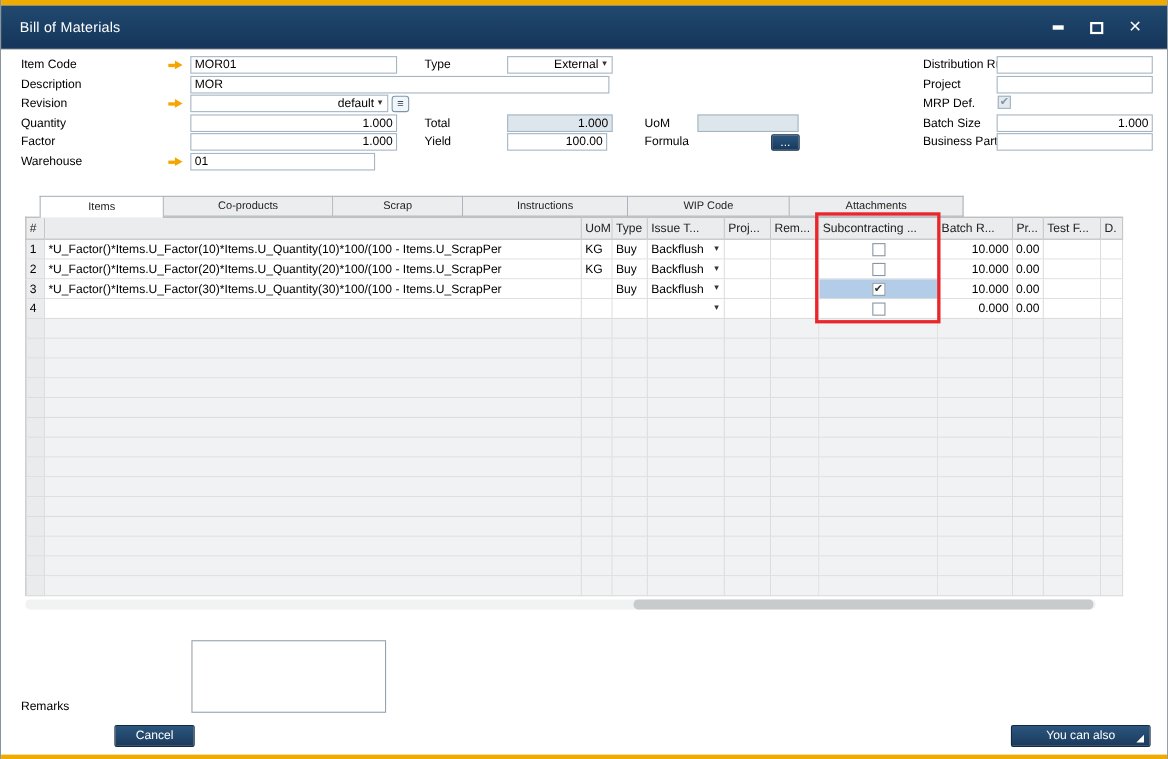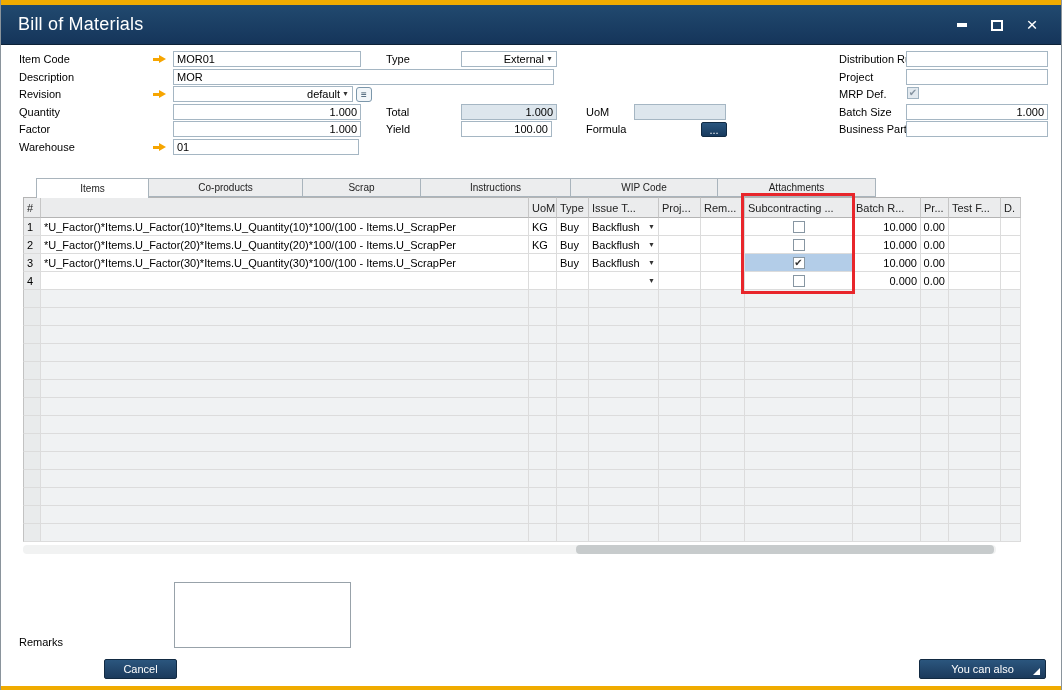--- a/index.html
+++ b/index.html
@@ -3,21 +3,21 @@
 <meta charset="utf-8">
 <style>
   *{margin:0;padding:0;box-sizing:border-box}
   html,body{width:1062px;height:690px}
   body{font-family:"Liberation Sans",sans-serif;background:#fff;font-size:11px;color:#000}
   #window{position:relative;width:1062px;height:690px;background:#fff;border-left:1px solid #8a949c;border-right:1px solid #8a949c;overflow:hidden}
   .stripe-top{height:5px;background:#f0ab00}
   .stripe-bottom{position:absolute;left:0;bottom:0;width:100%;height:4px;background:#f0ab00}
   
   .titlebar{position:relative;height:40px;background:linear-gradient(180deg,#21496f 0%,#15355a 100%);border-bottom:1px solid #0d2238;display:flex;align-items:center;padding-left:17px}
-  .titlebar .title{font-size:18px;color:#fff;letter-spacing:.2px}
+  .titlebar .title{font-size:13px;color:#fff;letter-spacing:.2px}
   .win-controls{position:absolute;right:20px;top:0;height:40px;display:flex;align-items:center;gap:17px}
   .wc{width:18px;height:18px;display:flex;align-items:center;justify-content:center;cursor:pointer}
   .wc-min i{display:block;width:10px;height:4px;background:#fff}
   .wc-max i{display:block;width:12px;height:11px;border:2px solid #fff}
   .wc-close{color:#fff;font-size:19px;line-height:18px}
   
   .bodyarea{position:relative;height:641px;background:#fff}
   .flabel{position:absolute;height:15px;line-height:15px;font-size:11px;white-space:nowrap}
   .finput{position:absolute;height:16px;border:1px solid #a5b6c3;background:#fff;font-size:11px;line-height:14px;padding:0 3px;white-space:nowrap;overflow:hidden}
   .finput.num{text-align:right}
@@ -115,21 +115,21 @@
     <div class="finput num" style="left:172px;top:59px;width:188px">1.000</div>
 
     <span class="flabel" style="left:18px;top:77px">Factor</span>
     <div class="finput num" style="left:172px;top:76px;width:188px">1.000</div>
 
     <span class="flabel" style="left:18px;top:95px">Warehouse</span>
     <span class="link-arrow" style="left:152px;top:98px">
         <span class="la-bar"></span>
         <span class="la-tri"></span>
       </span>
-    <div class="finput" style="left:172px;top:94px;width:186px">01</div>
+    <div class="finput" style="left:172px;top:94px;width:168px">01</div>
 
     <span class="flabel" style="left:385px;top:7px">Type</span>
     <div class="finput combo" style="left:460px;top:6px;width:96px">
       <span>External</span>
       <span class="dd-arr">▼</span>
     </div>
 
     <span class="flabel" style="left:385px;top:60px">Total</span>
     <div class="finput num disabled" style="left:460px;top:59px;width:96px">1.000</div>
 

